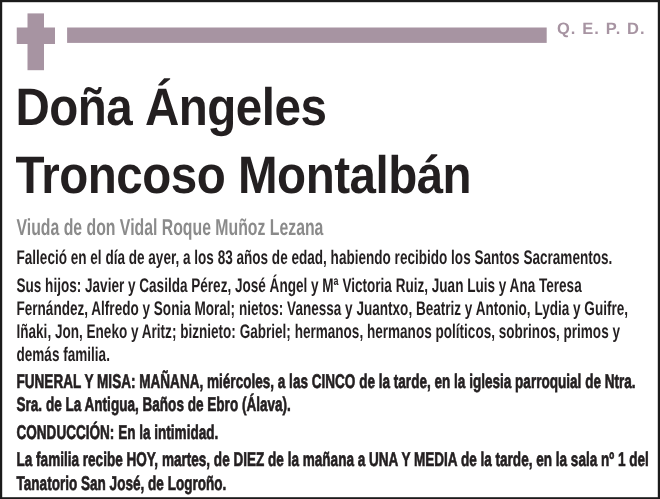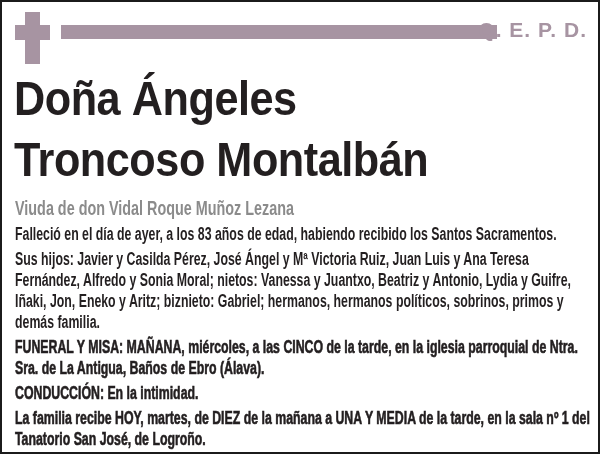--- a/index.html
+++ b/index.html
@@ -18,21 +18,21 @@
     position:absolute; left:13px; top:10px;
     width:35px; height:52px;
   }
   .rule {
     position:absolute; left:59px; top:23px;
     width:436px; height:14px;
     background:#a794a2;
   }
   .qepd {
     position:absolute; right:11px; top:16px;
-    font-size:21px; font-weight:700;
+    font-size:15px; font-weight:700;
     letter-spacing:1px;
     color:#a794a2;
     white-space:nowrap;
   }
   
   .title-wrap {
     position:absolute; left:12px; top:66px;
     width:640px;
     transform:scaleX(0.90); transform-origin:0 0;
     font-size:48px; line-height:61px;

